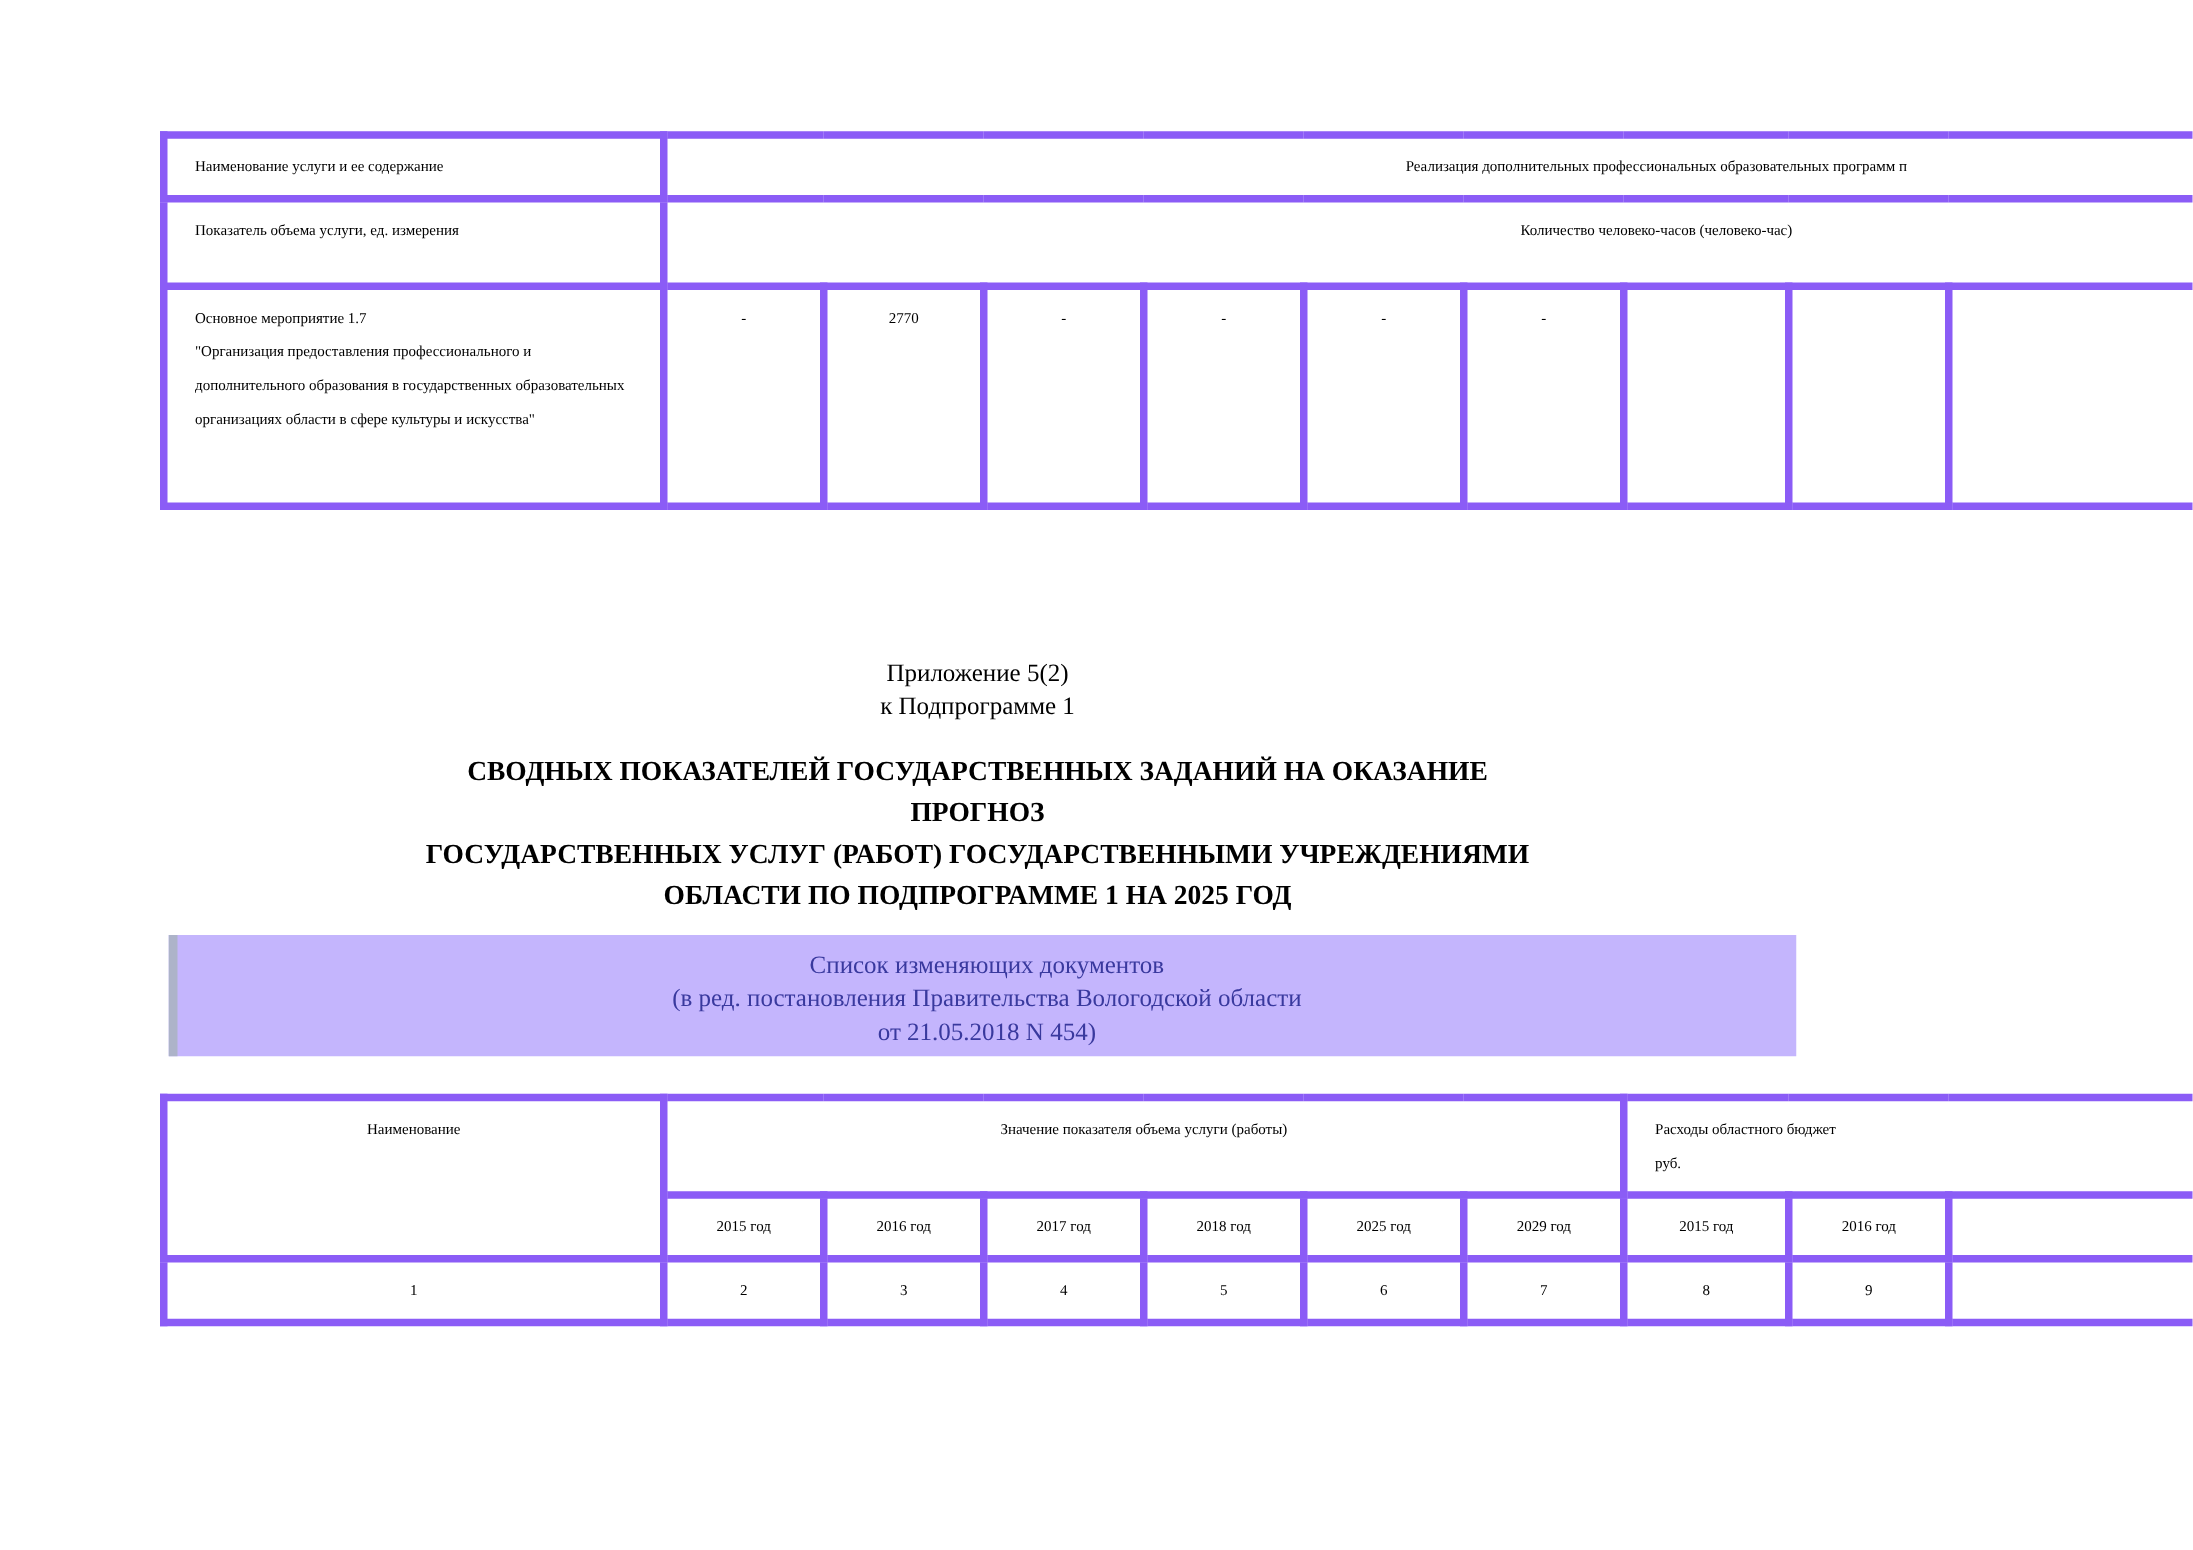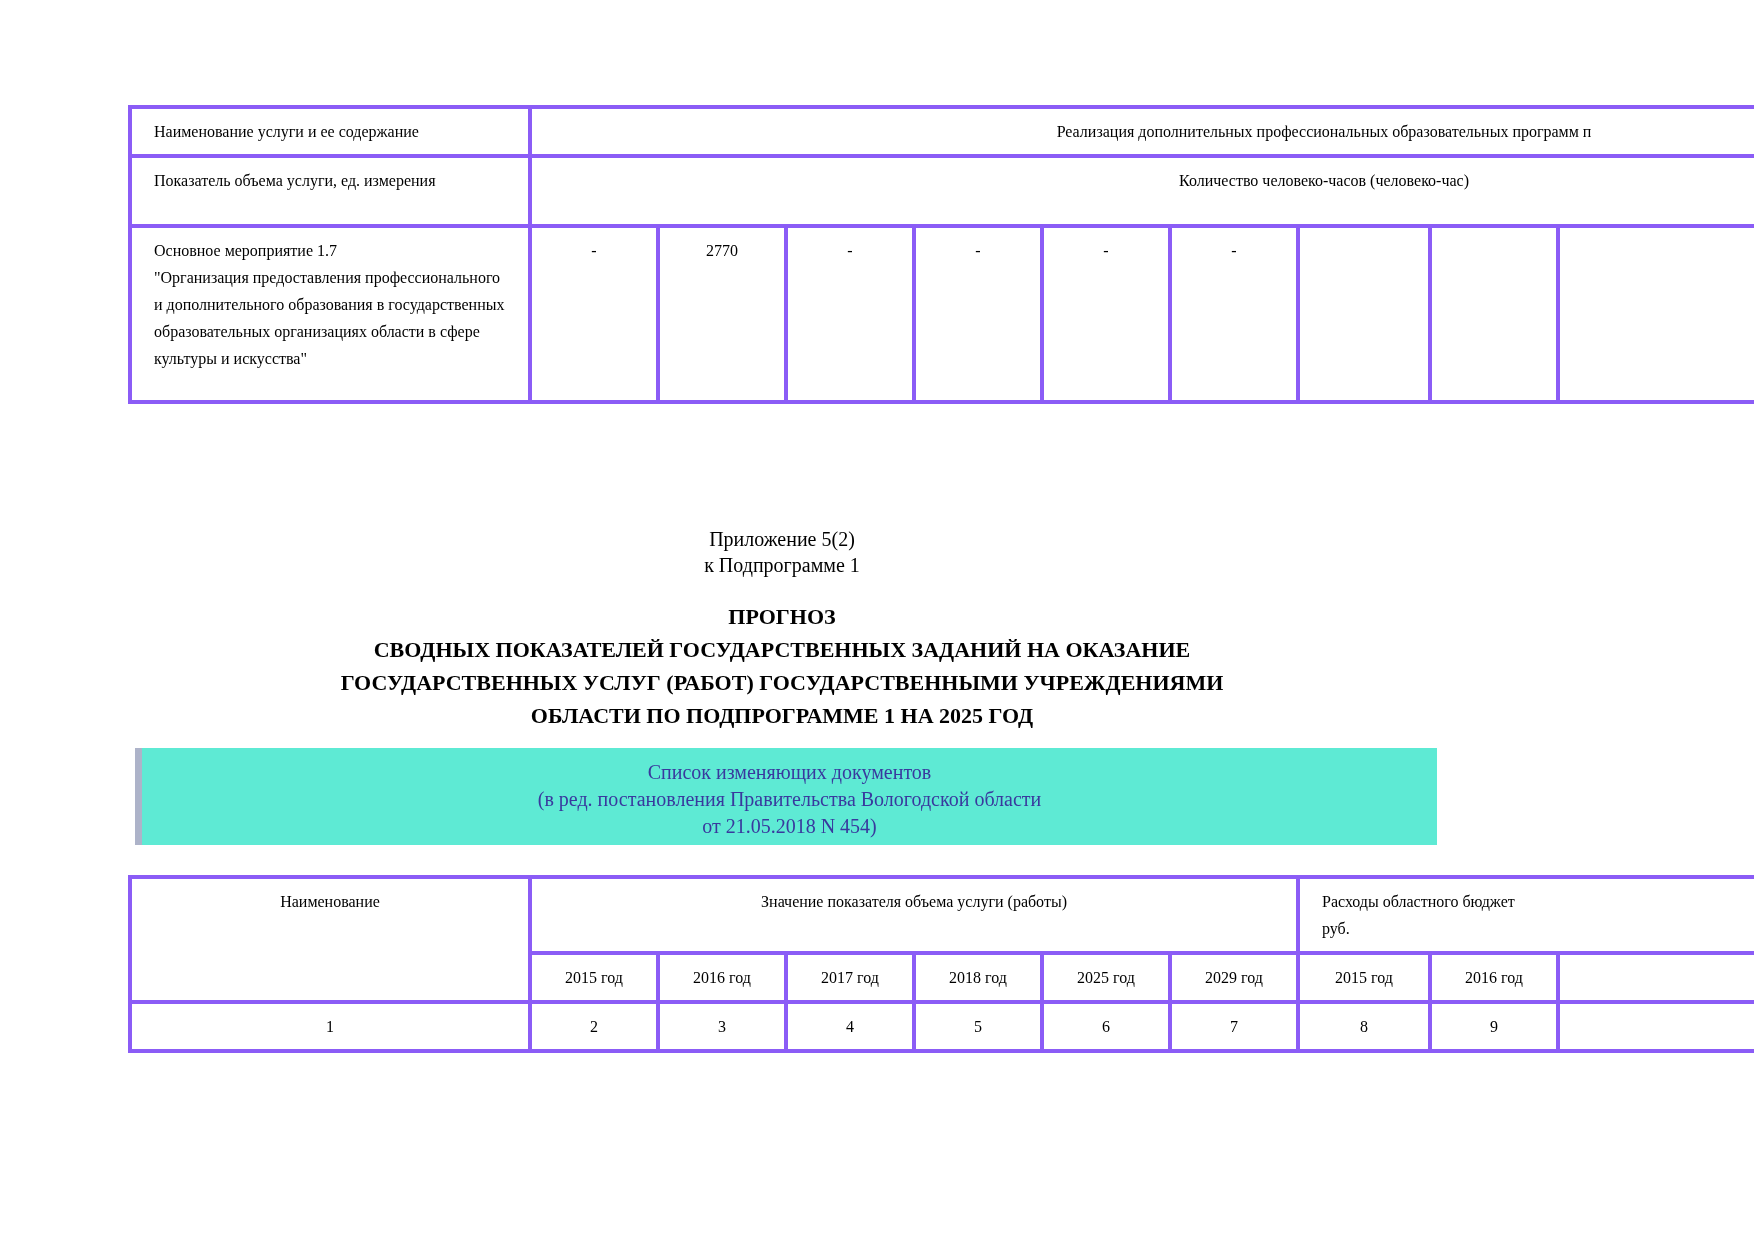--- a/index.html
+++ b/index.html
@@ -12,22 +12,22 @@
   }
   .page { position: absolute; inset: 0; }
 
   table.doc-table {
     position: absolute;
     border-collapse: collapse;
     table-layout: fixed;
     width: 1988px;
   }
   .doc-table td {
-    border: 4px solid #8b5cf6;
-    font-size: 16px;
+    border: 6px solid #8b5cf6;
+    font-size: 12px;
     line-height: 27px;
     vertical-align: top;
     padding: 9px 22px;
     white-space: pre-line;
     overflow: hidden;
   }
   .t1 { left: 128px; top: 105px; }
   .t2 { left: 128px; top: 875px; }
 
   .center { text-align: center; }
@@ -99,27 +99,27 @@
       </tr>
     </tbody>
   </table>
 
   <div class="annex">
     <div>Приложение 5(2)</div>
     <div>к Подпрограмме 1</div>
   </div>
 
   <div class="doc-title">
+    <div>СВОДНЫХ ПОКАЗАТЕЛЕЙ ГОСУДАРСТВЕННЫХ ЗАДАНИЙ НА ОКАЗАНИЕ</div>
     <div>ПРОГНОЗ</div>
-    <div>СВОДНЫХ ПОКАЗАТЕЛЕЙ ГОСУДАРСТВЕННЫХ ЗАДАНИЙ НА ОКАЗАНИЕ</div>
     <div>ГОСУДАРСТВЕННЫХ УСЛУГ (РАБОТ) ГОСУДАРСТВЕННЫМИ УЧРЕЖДЕНИЯМИ</div>
     <div>ОБЛАСТИ ПО ПОДПРОГРАММЕ 1 НА 2025 ГОД</div>
   </div>
 
-  <div class="amendments" style="background: #5eead4; border-left-color: rgb(173, 179, 201); color: rgb(57, 57, 158);">
+  <div class="amendments" style="background: #c4b5fd; border-left-color: rgb(173, 179, 201); color: rgb(57, 57, 158);">
     <div>Список изменяющих документов</div>
     <div>(в ред. постановления Правительства Вологодской области</div>
     <div>от 21.05.2018 N 454)</div>
   </div>
 
   <table class="doc-table t2">
     <colgroup>
       <col style="width:400px">
         <col style="width:128px">
         <col style="width:128px">

